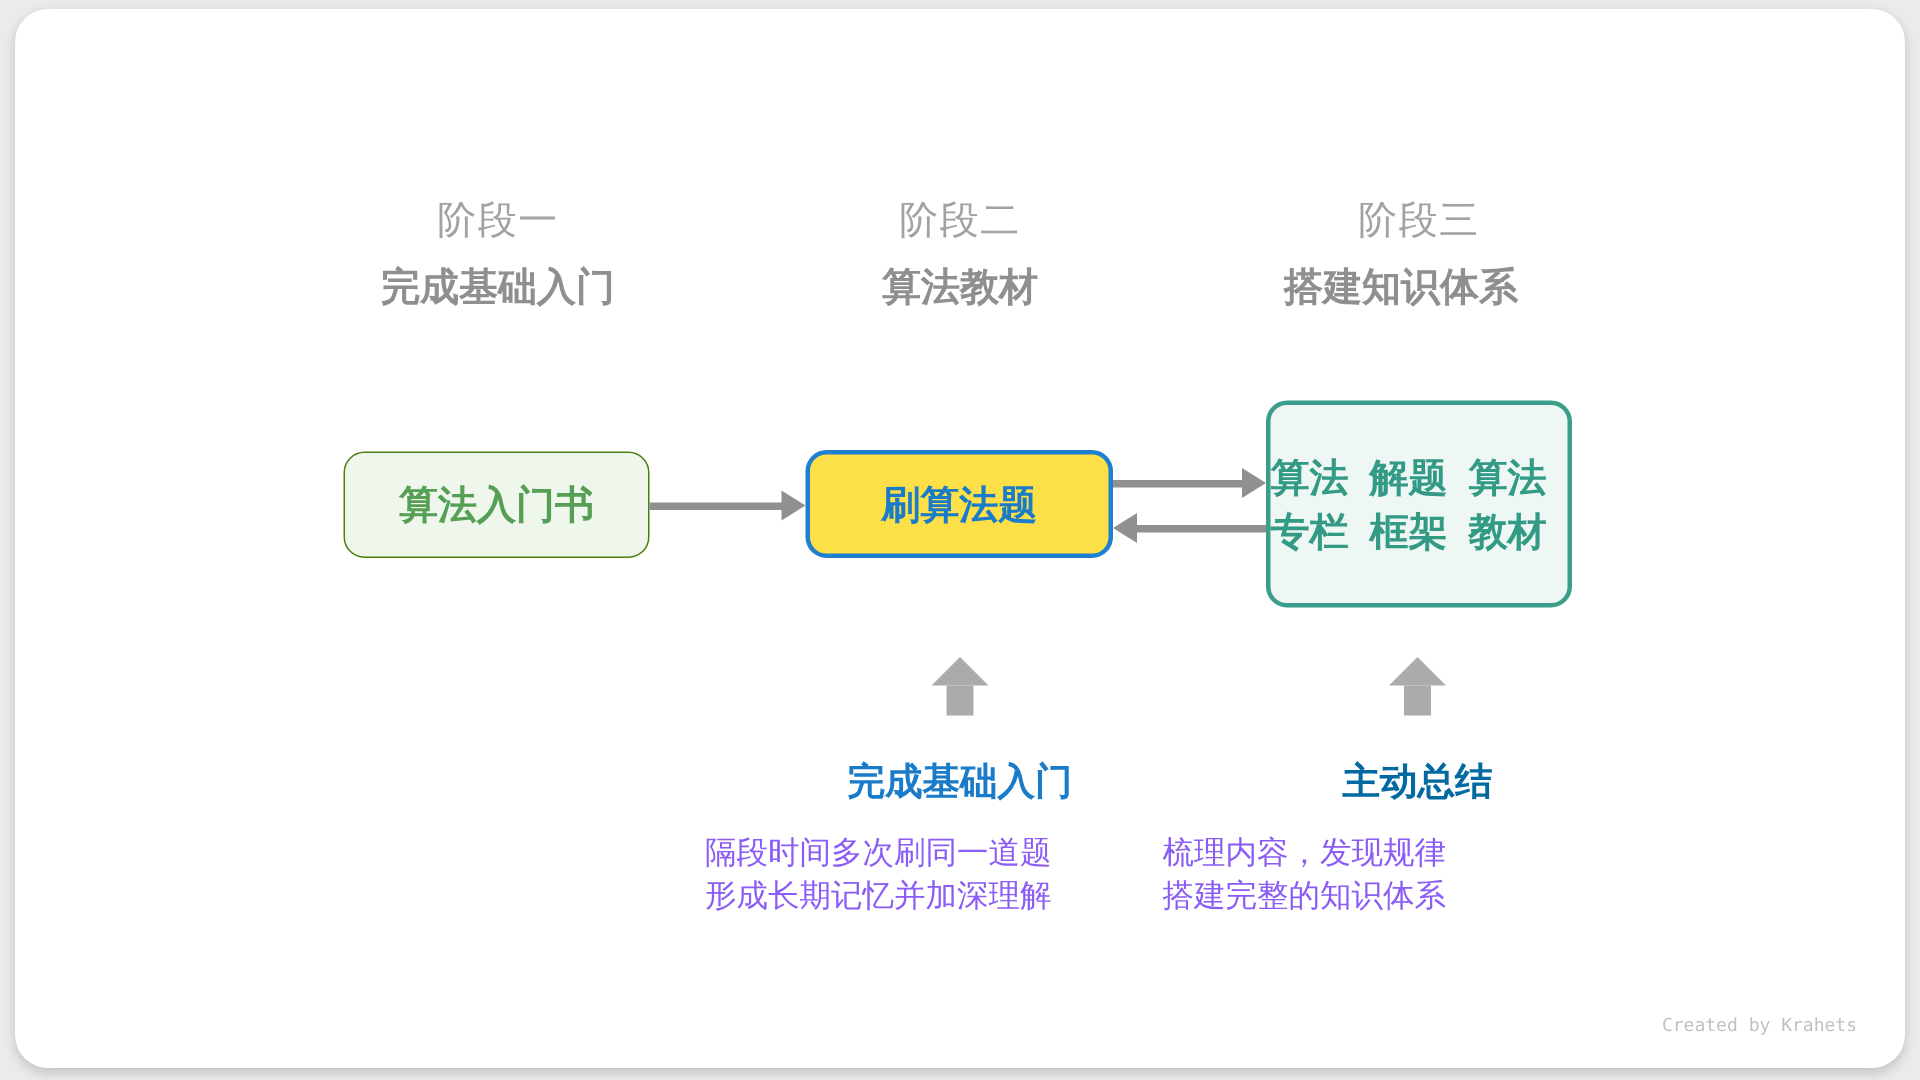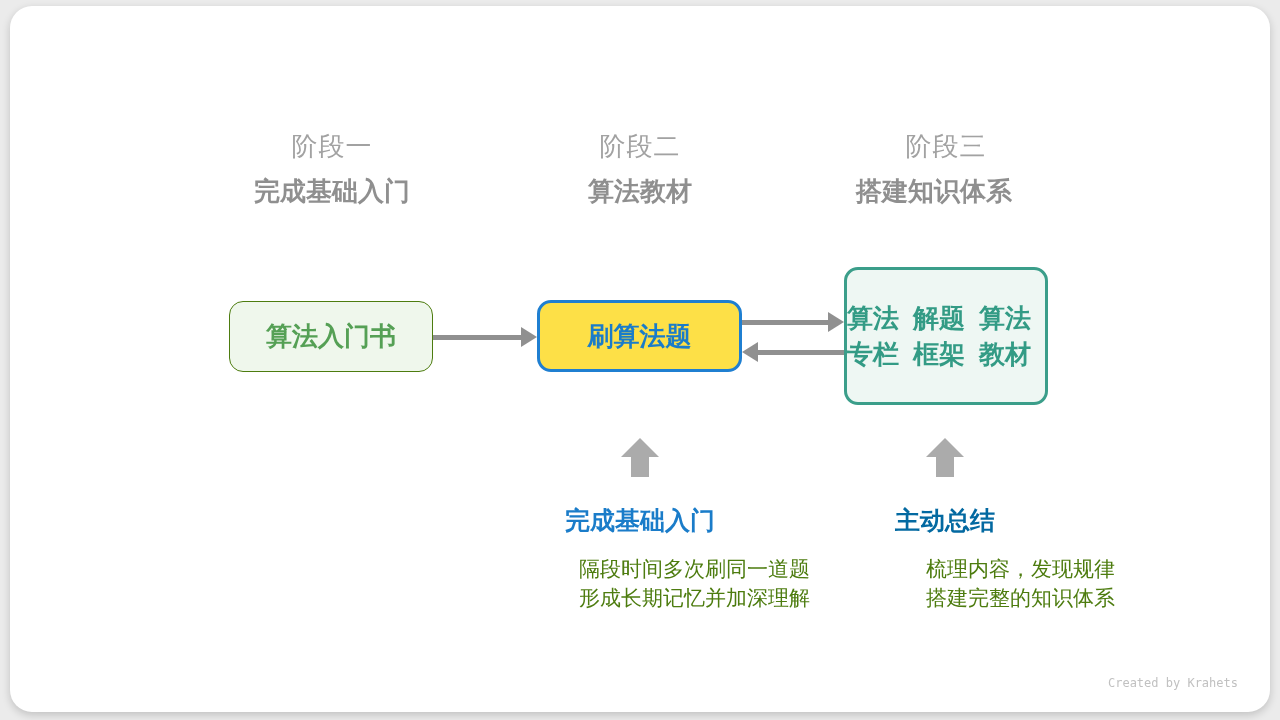--- a/index.html
+++ b/index.html
@@ -59,21 +59,21 @@
     border-bottom: 19px solid #ababab;
   }
   .up-arrow .stem { width: 18px; height: 20px; margin: 0 auto; background: #ababab; }
 
   
   .method-title { width: 300px; font-size: 25px; font-weight: 700; text-align: center; }
   .method-title.blue { color: #1a7cc9; }
   .method-title.teal { color: #0369a1; }
   .method-desc {
     width: 340px; font-size: 21px; line-height: 29px;
-    color: #4d7c0f; text-align: right;
+    color: #8b5cf6; text-align: left;
   }
 
   .credit {
     font-family: "DejaVu Sans Mono", "Liberation Mono", monospace;
     font-size: 12px; color: #c1c1c1;
   }
 </style>
 </head>
 <body>
 

